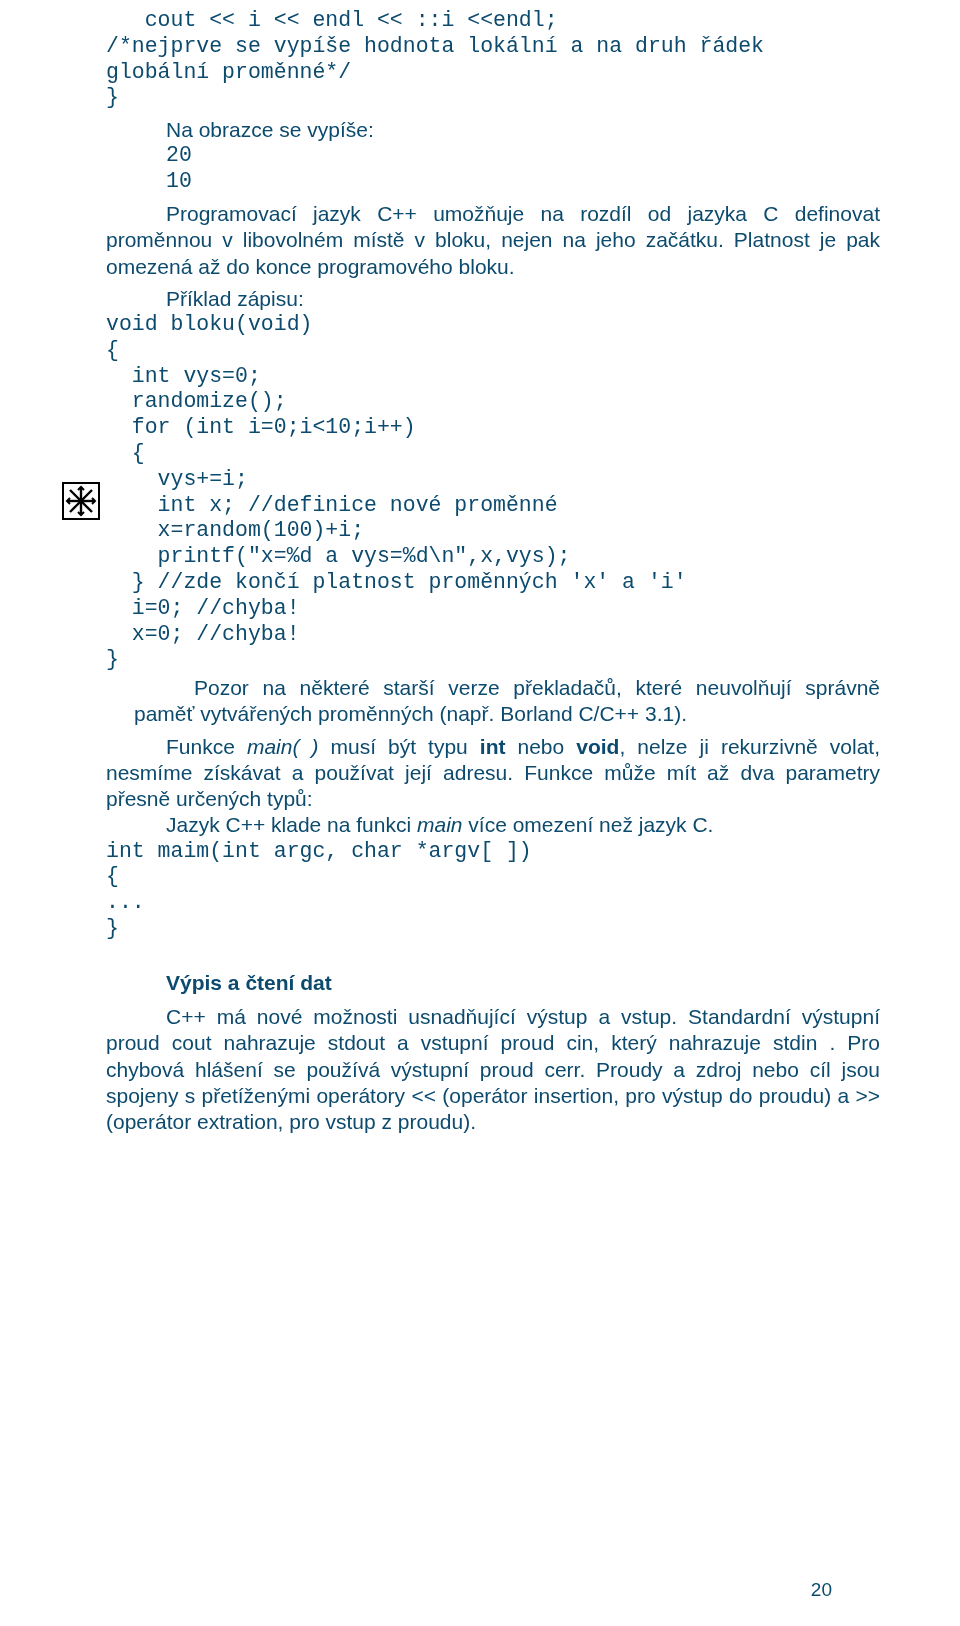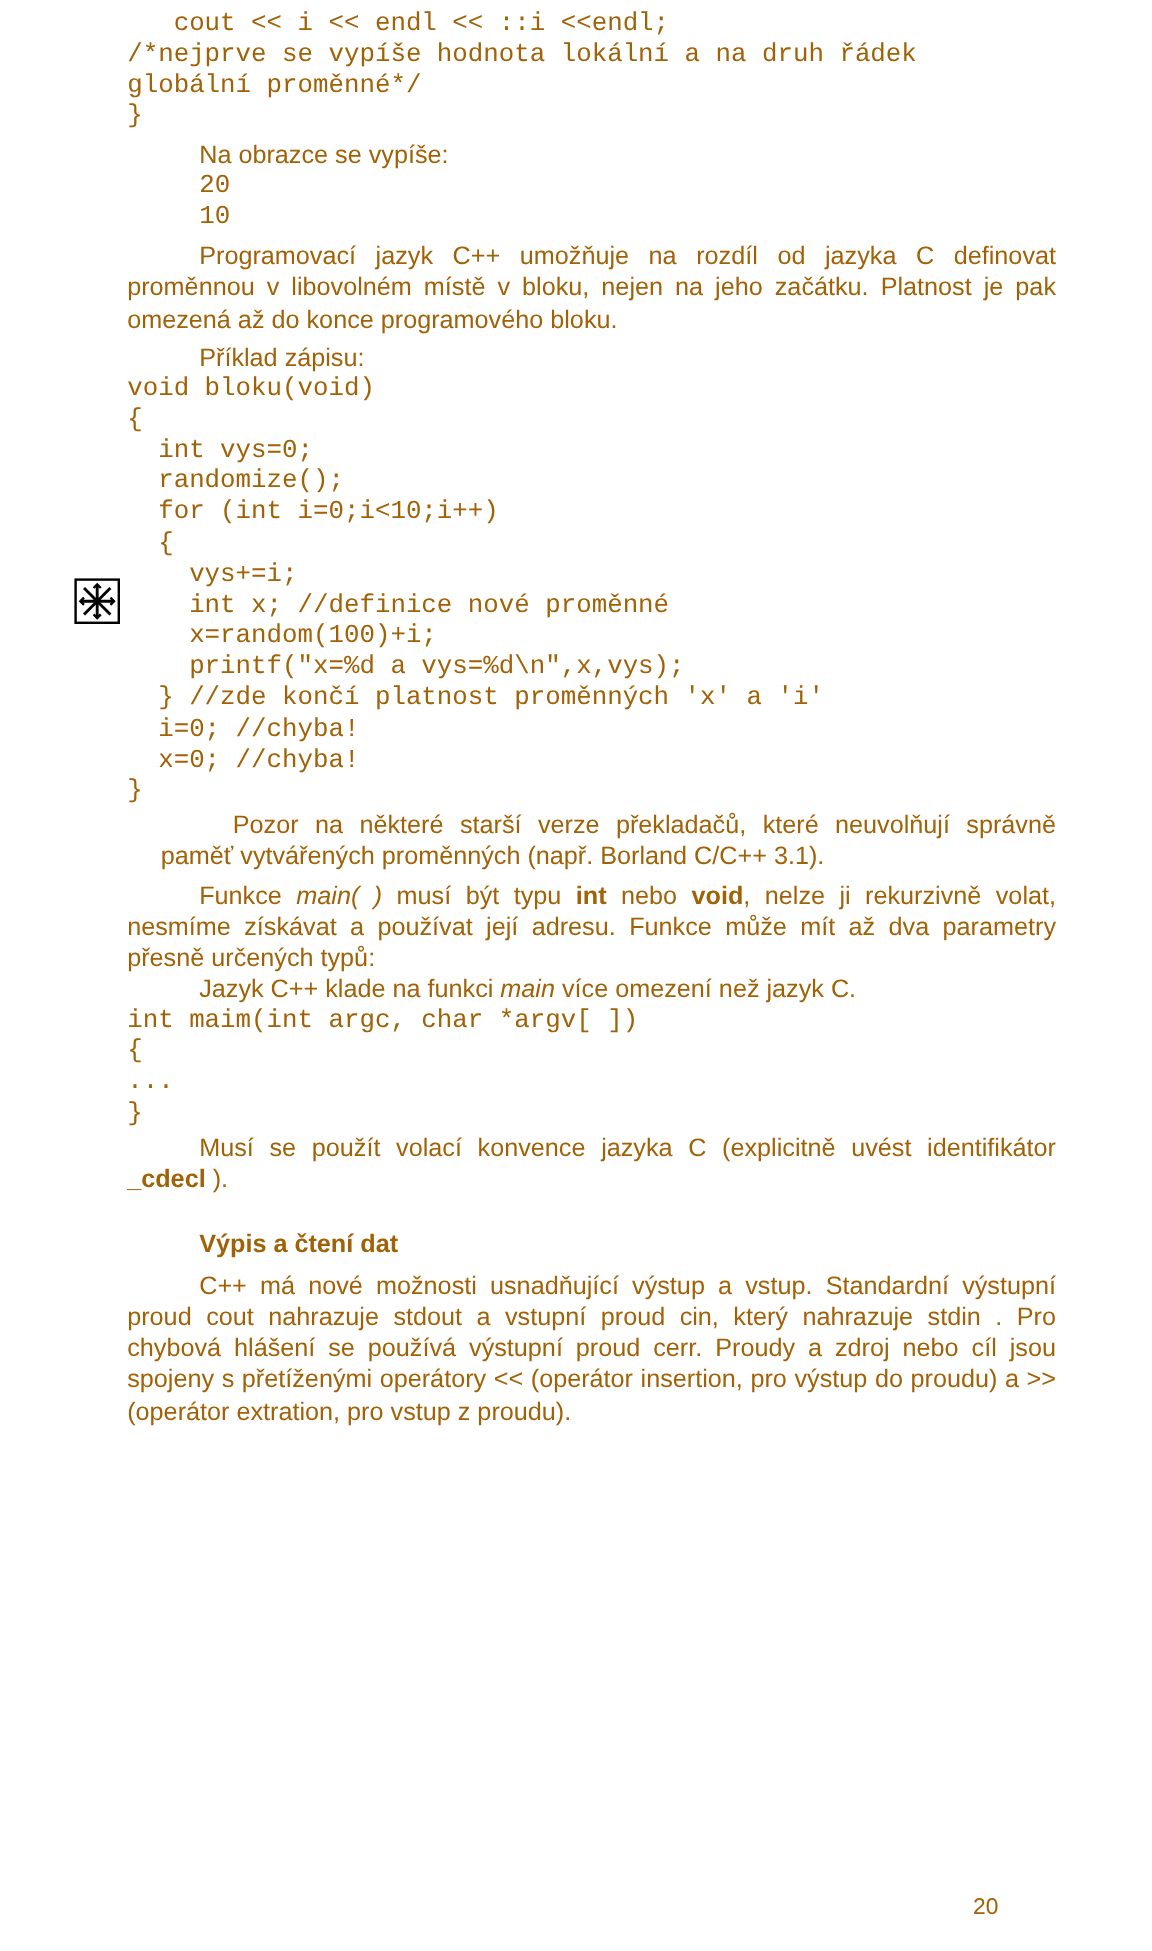--- a/index.html
+++ b/index.html
@@ -7,21 +7,21 @@
     padding: 0;
     background: #ffffff;
   }
   .page {
     width: 936px;
     height: 1626px;
     box-sizing: border-box;
     padding: 8px 56px 0 106px;
     font-family: Verdana, Geneva, sans-serif;
     font-size: 21px;
-    color: #a16207;
+    color: #0c4a6e;
     line-height: 1.25;
     position: relative;
   }
   .mono {
     font-family: "Courier New", Courier, monospace;
     font-size: 21.5px;
     line-height: 1.2;
   }
   .indent1 { padding-left: 60px; }
   .section-gap { margin-top: 6px; }
@@ -122,23 +122,20 @@
     <p class="justify para-indent">
       <span>Jazyk C++ klade na funkci </span><span class="italic">main</span><span> více omezení než jazyk C.</span>
     </p>
   </div>
 
 <pre class="mono" style="margin:0;"><span>int maim(int argc, char *argv[ ])</span>
 <span>{</span>
 <span>...</span>
 <span>}</span></pre>
 
-  <p class="justify para-indent" style="margin-top:2px;">
-    <span>Musí se použít volací konvence jazyka C (explicitně uvést identifikátor </span><span class="bold">_cdecl</span><span> ).</span>
-  </p>
 
   <div class="big-gap indent1 bold">Výpis a čtení dat</div>
 
   <p class="justify para-indent" style="margin-top:8px;">C++ má nové možnosti usnadňující výstup a vstup. Standardní výstupní proud cout  nahrazuje stdout a vstupní proud cin, který nahrazuje stdin . Pro chybová hlášení se používá výstupní proud cerr. Proudy a zdroj nebo cíl jsou spojeny s přetíženými operátory &lt;&lt; (operátor insertion, pro výstup do proudu) a &gt;&gt; (operátor extration, pro vstup z proudu).</p>
 
   <div class="page-number">20</div>
 
 </div>
 
 </body></html>

